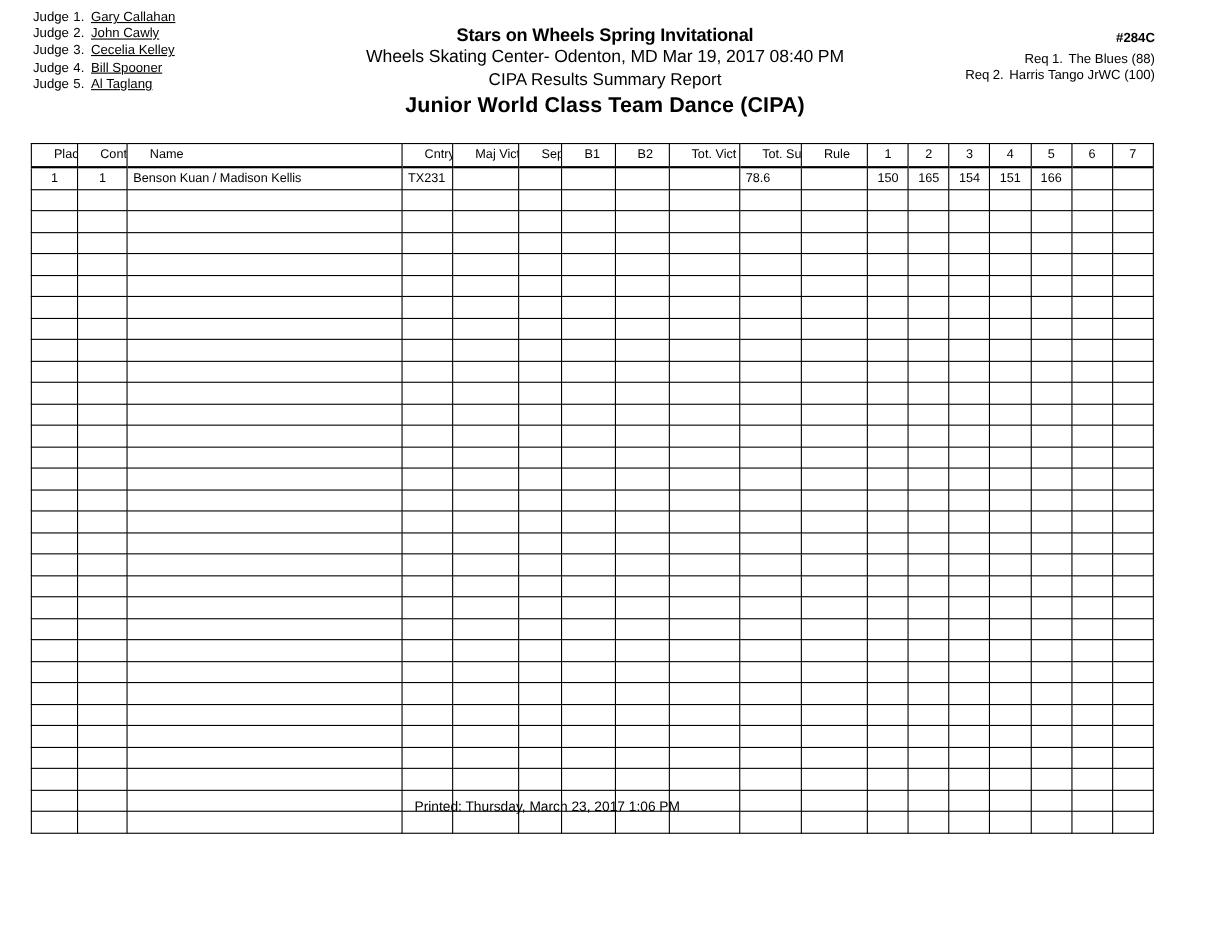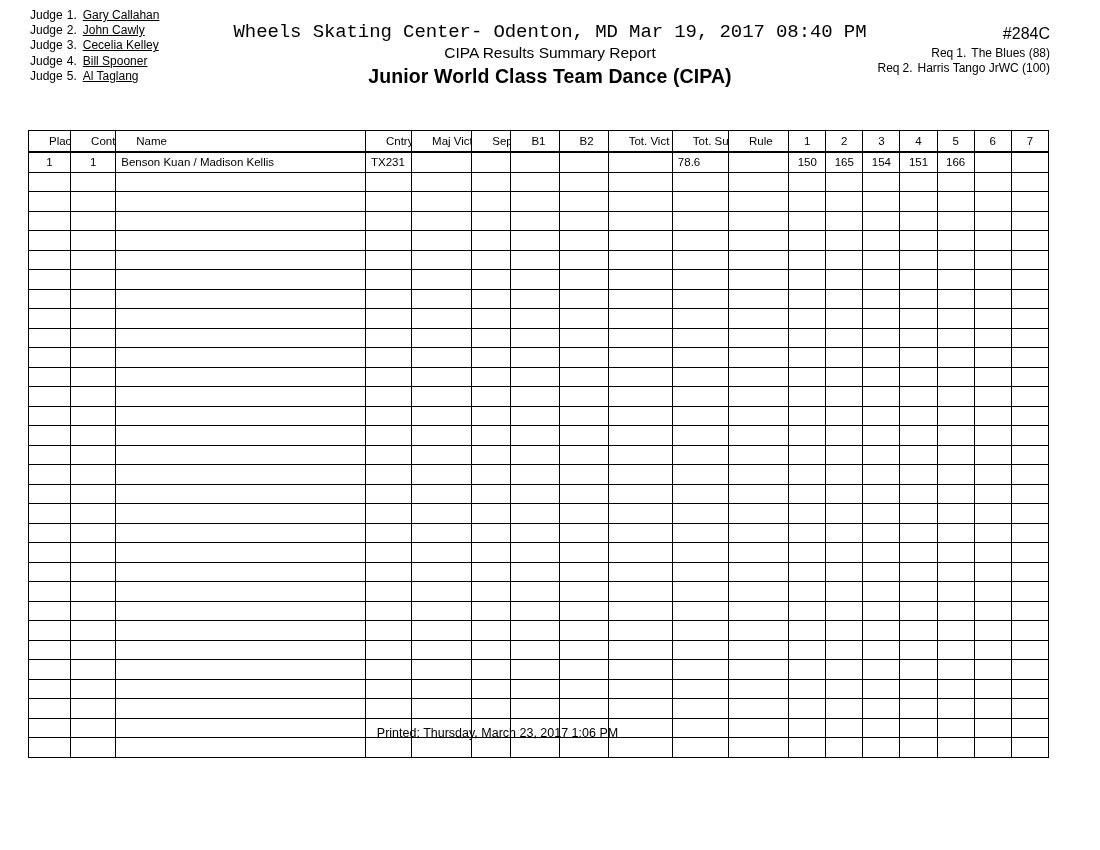--- a/index.html
+++ b/index.html
@@ -38,25 +38,24 @@
     top: 22px;
     text-align: center;
   }
   #meet-title {
     font-size: 16.5px;
     font-weight: bold;
     line-height: 20px;
     letter-spacing: -0.2px;
   }
   #venue-line {
-    font-size: 19px;
+    font-size: 16px;
     font-weight: normal;
     line-height: 20px;
     letter-spacing: -0.1px;
-    font-family: Liberation Mono, monospace;
   }
   #event-title {
     font-size: 19.5px;
     font-weight: bold;
     line-height: 25px;
     letter-spacing: 0.1px;
   }
   #report-subtitle {
     font-size: 15.5px;
     font-weight: normal;
@@ -65,22 +64,22 @@
 
   
   #event-block {
     position: absolute;
     right: 50px;
     top: 22px;
     text-align: right;
     white-space: nowrap;
   }
   #event-number {
-    font-size: 16px;
-    font-weight: normal;
+    font-size: 12px;
+    font-weight: bold;
     line-height: 24px;
   }
   .req-line {
     font-size: 12px;
     line-height: 15px;
   }
   .req-line .rlabel { }
   .req-line .rnum { padding-left: 3px; }
   .req-line .rname { padding-left: 5px; }
 
@@ -155,20 +154,21 @@
   </div>
   <div class="judge-row">
     <span class="jlabel">Judge</span><span class="jnum">4.</span><span class="jname">Bill Spooner</span>
   </div>
   <div class="judge-row">
     <span class="jlabel">Judge</span><span class="jnum">5.</span><span class="jname">Al Taglang</span>
   </div>
 </div>
 
 <div id="title-block">
+  <div id="meet-title">Stars on Wheels Spring Invitational</div>
   <div id="venue-line">Wheels Skating Center- Odenton, MD  Mar 19, 2017  08:40 PM</div>
   <div id="report-subtitle">CIPA Results Summary Report</div>
   <div id="event-title">Junior World Class Team Dance (CIPA)</div>
 </div>
 
 <div id="event-block">
   <div id="event-number">#284C</div>
   <div class="req-line">
     <span class="rlabel">Req</span><span class="rnum">1.</span><span class="rname">The Blues (88)</span>
   </div>

